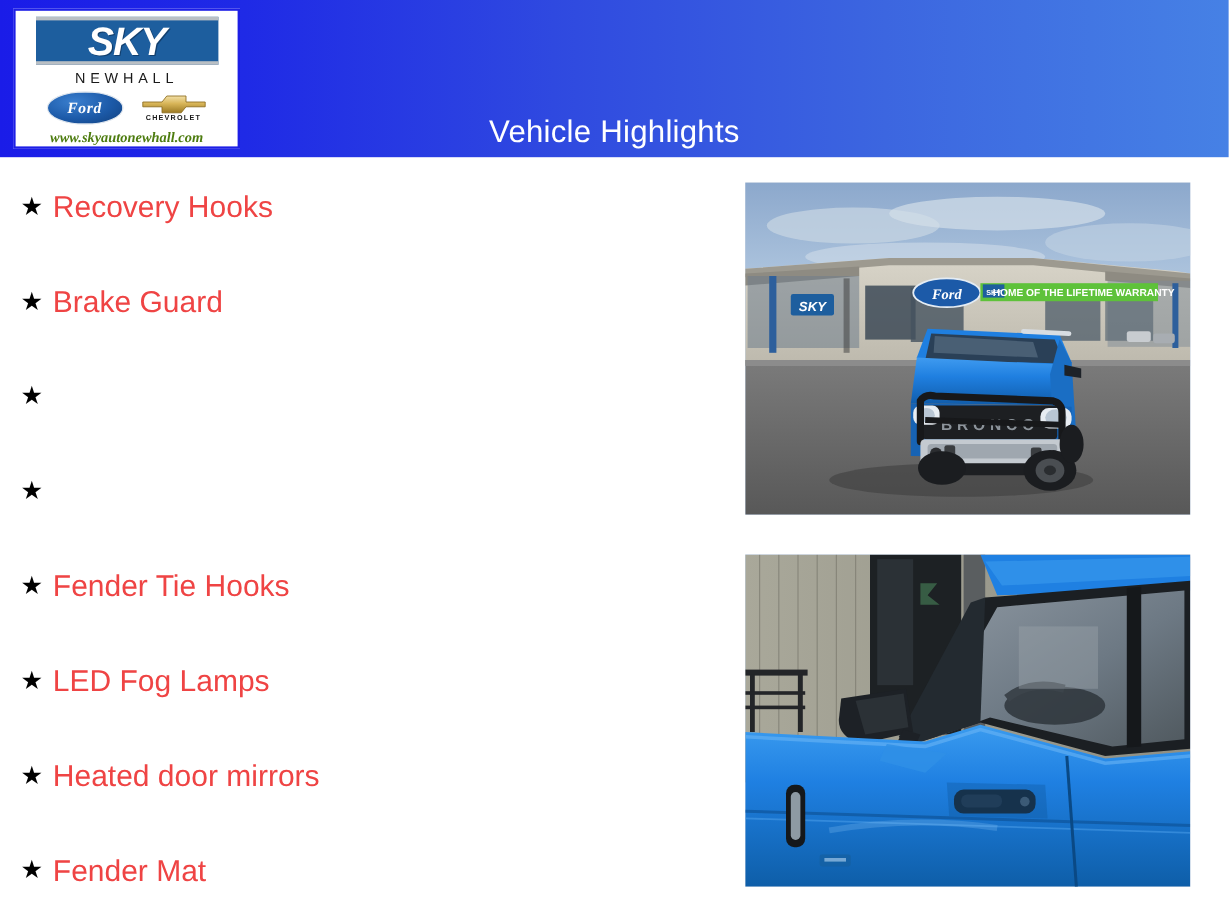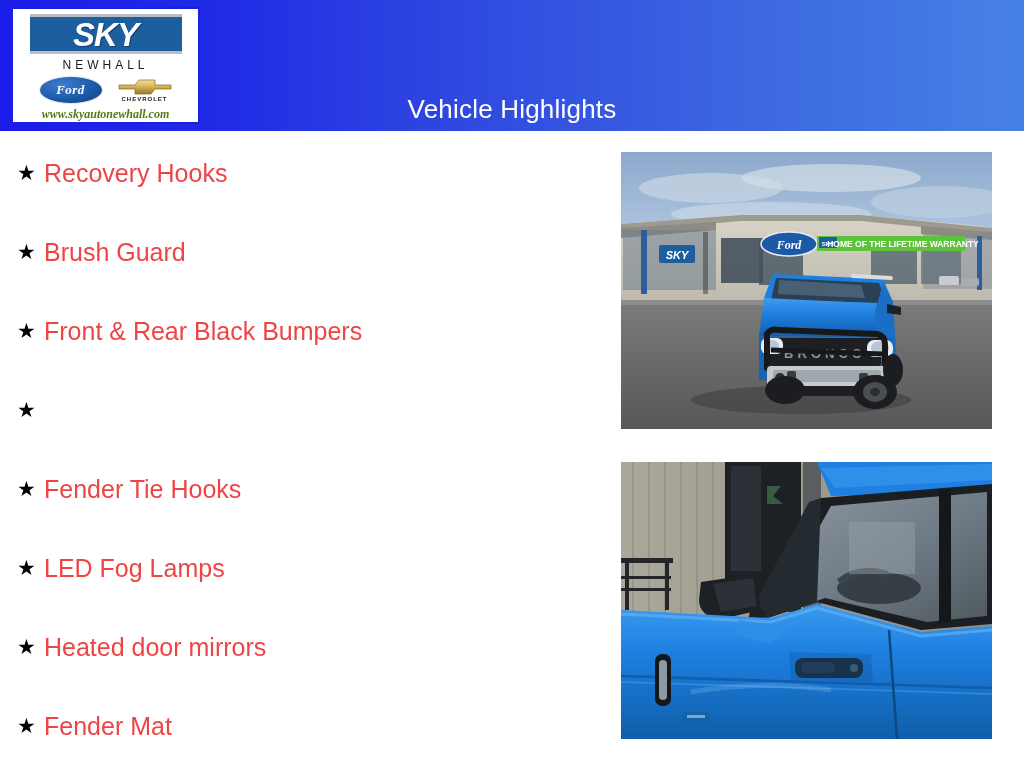--- a/index.html
+++ b/index.html
@@ -231,25 +231,24 @@
   </div>
 </div>
 
 <div id="feature-list">
   <div class="feature-item">
     <span class="feature-bullet">★</span>
     <span class="feature-label">Recovery Hooks</span>
   </div>
   <div class="feature-item">
     <span class="feature-bullet">★</span>
-    <span class="feature-label">Brush Guard</span>
-  </div>
-  <div class="feature-item">
-    <span class="feature-bullet">★</span>
-    <span class="feature-label">Front &amp; Rear Black Bumpers</span>
+    <span class="feature-label">Brake Guard</span>
+  </div>
+  <div class="feature-item">
+    <span class="feature-bullet">★</span>
   </div>
   <div class="feature-item">
     <span class="feature-bullet">★</span>
   </div>
   <div class="feature-item">
     <span class="feature-bullet">★</span>
     <span class="feature-label">Fender Tie Hooks</span>
   </div>
   <div class="feature-item">
     <span class="feature-bullet">★</span>

